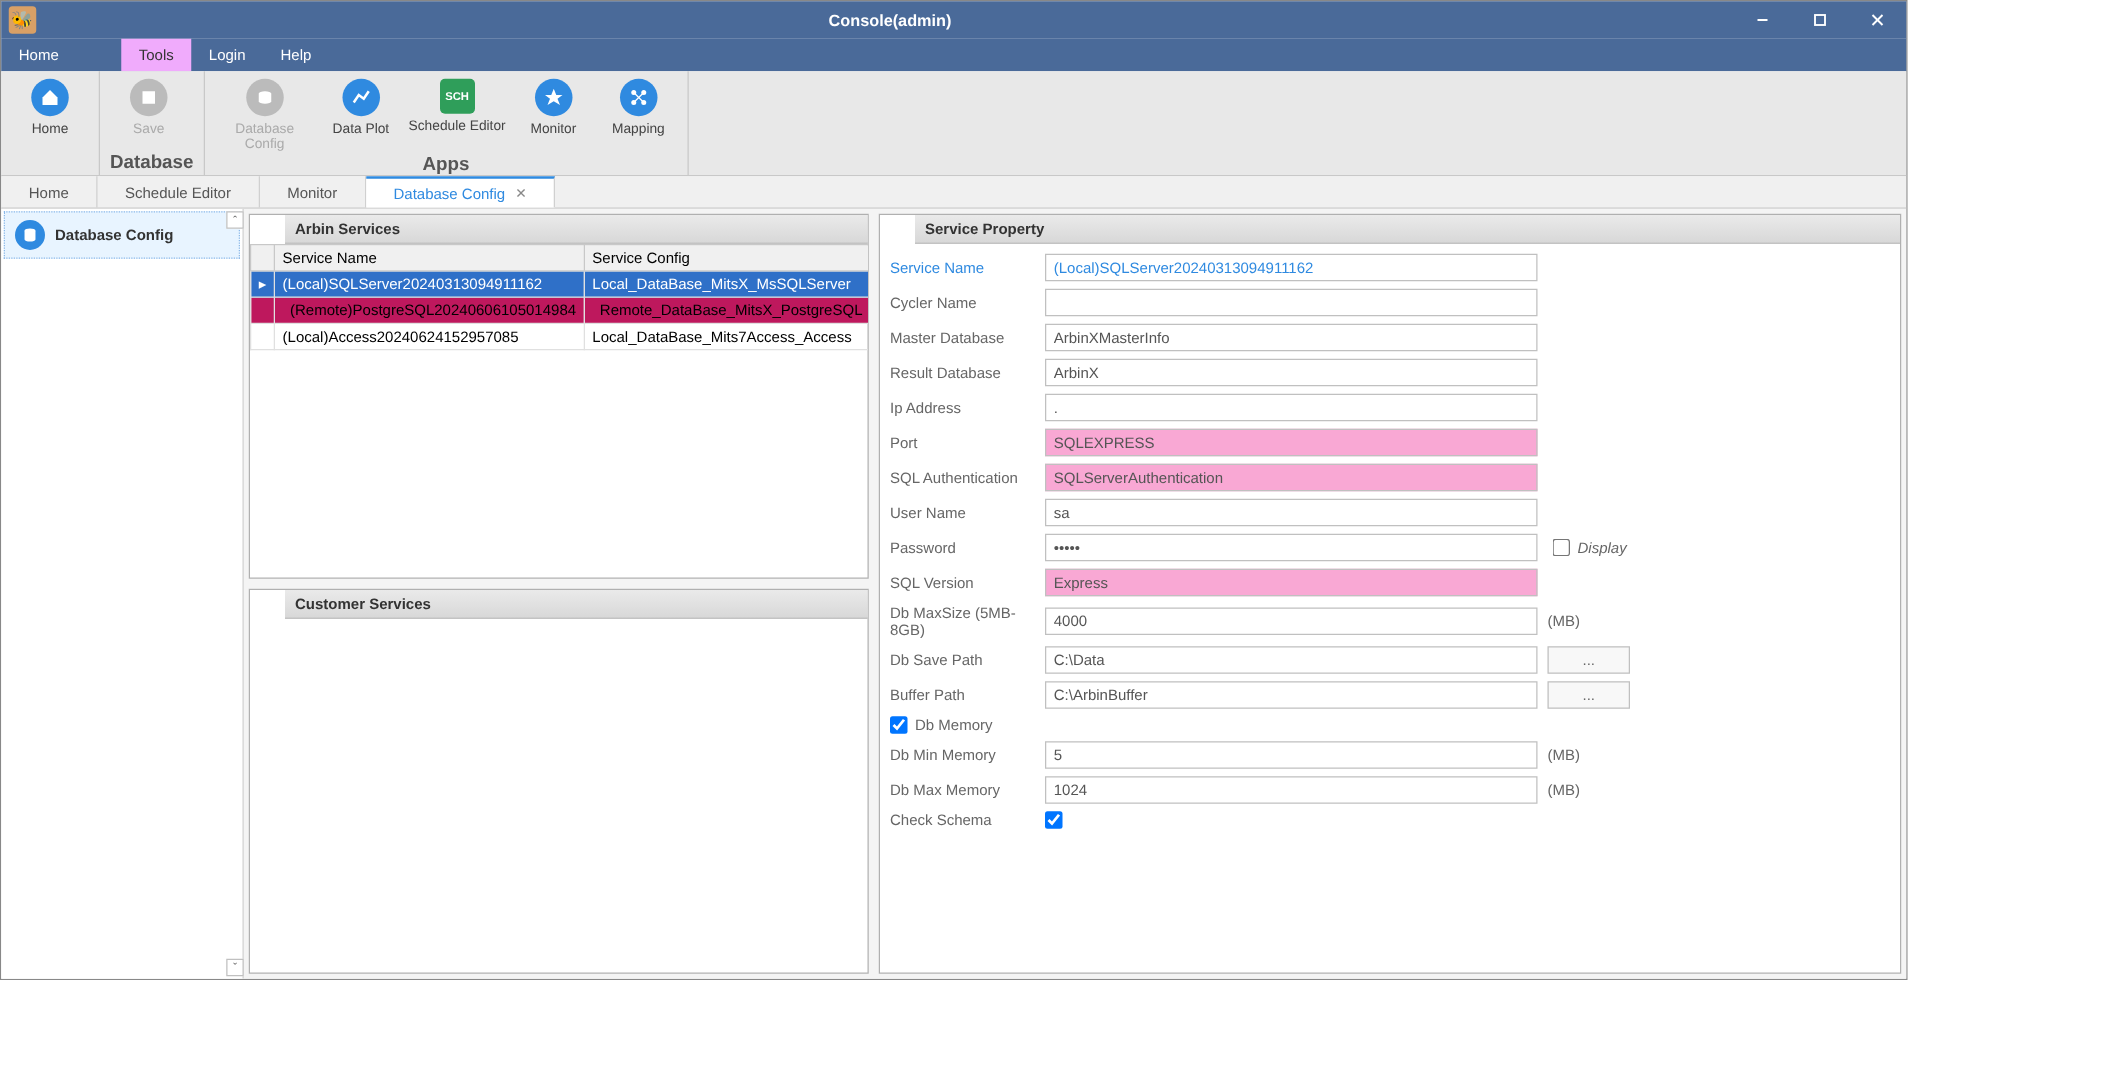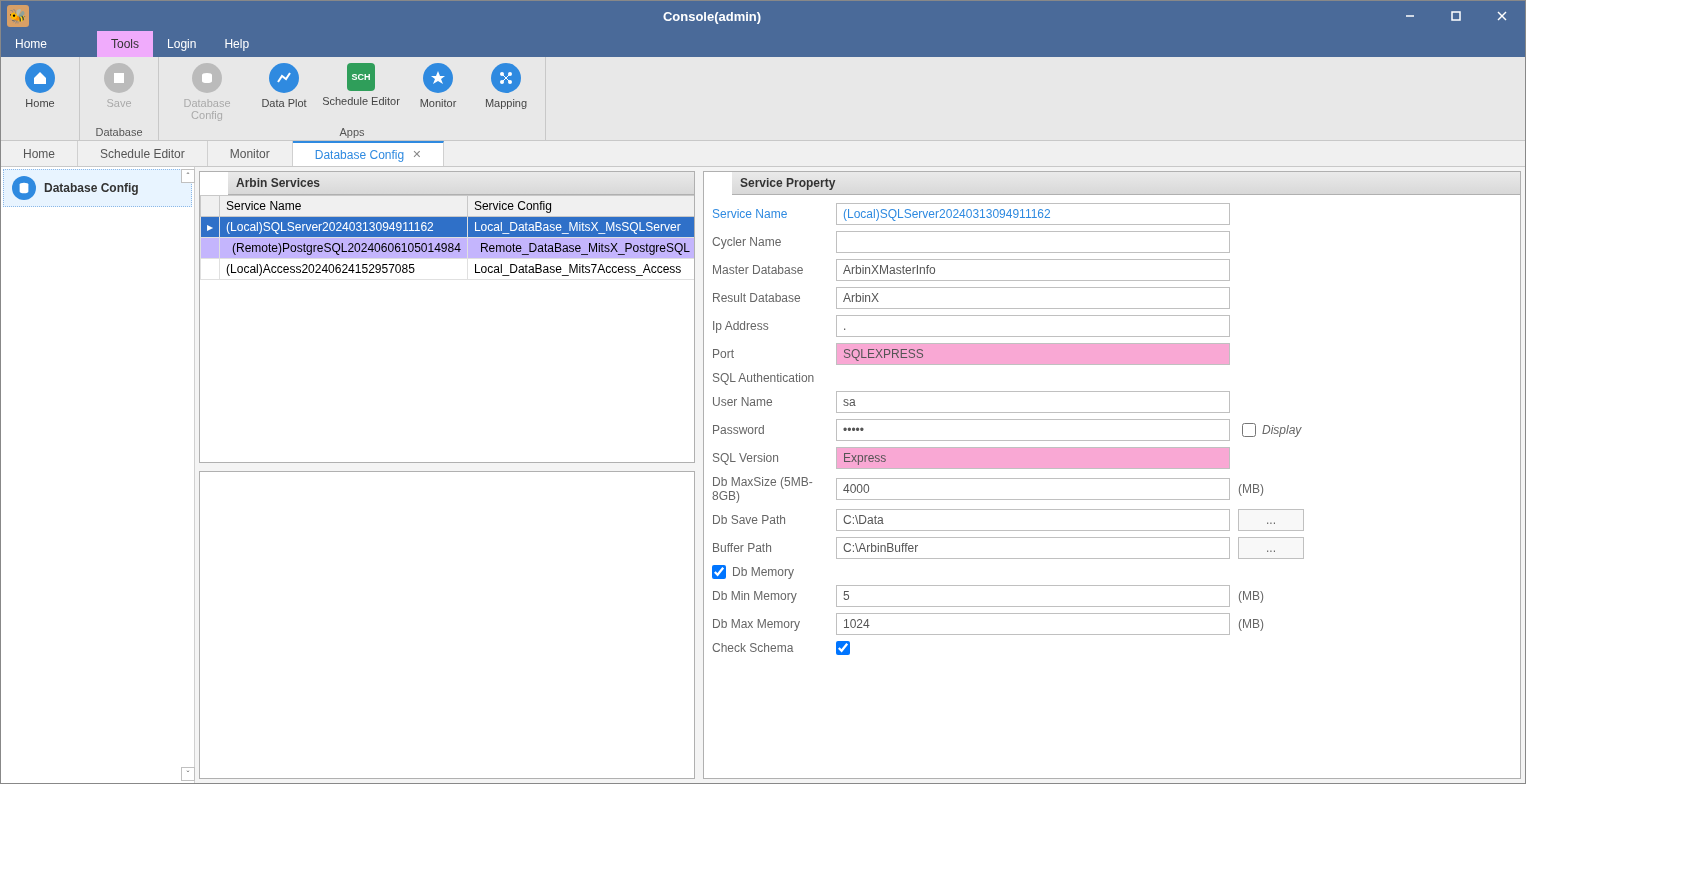--- a/index.html
+++ b/index.html
@@ -15,21 +15,21 @@
 
 
 .menubar { height: 26px; background: #4a6a99; display: flex; align-items: stretch; }
 .menubar .menu-item { padding: 0 14px; color: #fff; display: flex; align-items: center; cursor: pointer; }
 .menubar .menu-item.active { background: #f0abfc; color: #333; margin-left: 36px; }
 
 
 .ribbon { height: 84px; background: #e8e8e8; border-bottom: 1px solid #c8c8c8; display: flex; }
 .ribbon-group { display: flex; flex-direction: column; border-right: 1px solid #c8c8c8; padding: 4px 8px 2px 8px; }
 .ribbon-group-items { display: flex; flex: 1; align-items: flex-start; gap: 6px; }
-.ribbon-group-label { text-align: center; font-size: 11px; color: #555; padding-top: 2px; }
+.ribbon-group-label { text-align: center; font-size: 15px; color: #555; padding-top: 2px; font-weight: bold; }
 .ribbon-btn { display: flex; flex-direction: column; align-items: center; width: 62px; cursor: pointer; padding-top: 2px; }
 .ribbon-btn.wide { width: 80px; }
 .ribbon-btn .ric { width: 30px; height: 30px; border-radius: 50%; display: flex; align-items: center; justify-content: center; color: #fff; font-size: 15px; margin-bottom: 4px; }
 .ribbon-btn .rlabel { font-size: 11px; color: #444; text-align: center; line-height: 1.1; }
 .ribbon-btn.disabled .rlabel { color: #aaa; }
 .ribbon-btn.disabled .ric { background: #bbb !important; }
 .ic-blue { background: #2f8ae0; }
 .ic-gray { background: #999; }
 .ic-green { background: #2f9e5a; }
 
@@ -52,21 +52,21 @@
 .panel { background: #fff; border: 1px solid #b0b0b0; display: flex; flex-direction: column; }
 .panel-header { background: linear-gradient(#eaeaea,#d8d8d8); border-bottom: 1px solid #b0b0b0; padding: 4px 8px; font-weight: bold; font-size: 12px; color: #333; margin-left: 28px; }
 .panel-body { flex: 1; overflow: auto; }
 .panel.top { height: 292px; }
 .panel.bottom { flex: 1; }
 
 .grid { width: 100%; border-collapse: collapse; }
 .grid th { background: #f0f0f0; border: 1px solid #c8c8c8; text-align: left; padding: 3px 6px; font-weight: normal; font-size: 12px; }
 .grid td { border: 1px solid #e0e0e0; padding: 3px 6px; font-size: 12px; }
 .grid tr.selected td { background: #2f70c8; color: #fff; }
-.grid tr.alt td { background: #c4b5fd; padding-left: 12px; }
+.grid tr.alt td { background: #be185d; padding-left: 12px; }
 .grid .row-indicator { width: 22px; text-align: center; }
 
 .right-panel { flex: 1; padding: 4px; display: flex; flex-direction: column; }
 .prop-panel { flex: 1; background: #fff; border: 1px solid #b0b0b0; display: flex; flex-direction: column; }
 .prop-body { padding: 8px 8px; }
 .prop-row { display: flex; align-items: center; margin-bottom: 6px; }
 .prop-label { width: 124px; font-size: 12px; color: #666; }
 .prop-label.highlight { color: #2f8ae0; }
 .prop-input { flex: 0 0 394px; }
 .prop-input input, .prop-input select { width: 100%; height: 22px; border: 1px solid #c0c0c0; padding: 1px 6px; font-size: 12px; background: #fff; color: #555; }
@@ -249,20 +249,21 @@
               <tr>
                 <td class="row-indicator"></td>
                 <td>(Local)Access20240624152957085</td>
                 <td>Local_DataBase_Mits7Access_Access</td>
               </tr>
             </tbody>
           </table>
         </div>
       </div>
       <div class="panel bottom">
+        <div class="panel-header">Customer Services</div>
         <div class="panel-body"></div>
       </div>
     </div>
 
     <div class="right-panel">
       <div class="prop-panel">
         <div class="panel-header">Service Property</div>
         <div class="prop-body">
 
           <div class="prop-row">
@@ -284,20 +285,21 @@
           <div class="prop-row">
             <div class="prop-label">Ip Address</div>
             <div class="prop-input"><input type="text" value="." style=""></div>
           </div>
           <div class="prop-row">
             <div class="prop-label">Port</div>
             <div class="prop-input"><select><option>SQLEXPRESS</option></select></div>
           </div>
           <div class="prop-row">
             <div class="prop-label">SQL Authentication</div>
+            <div class="prop-input"><select><option>SQLServerAuthentication</option></select></div>
           </div>
           <div class="prop-row">
             <div class="prop-label">User Name</div>
             <div class="prop-input"><input type="text" value="sa" style=""></div>
           </div>
           <div class="prop-row">
             <div class="prop-label">Password</div>
             <div class="prop-input"><input type="text" value="•••••" style=""></div>
             <input type="checkbox" class="prop-check" style="margin-left: 12px;">
             <label style="color:#666;font-style:italic;">Display</label>

